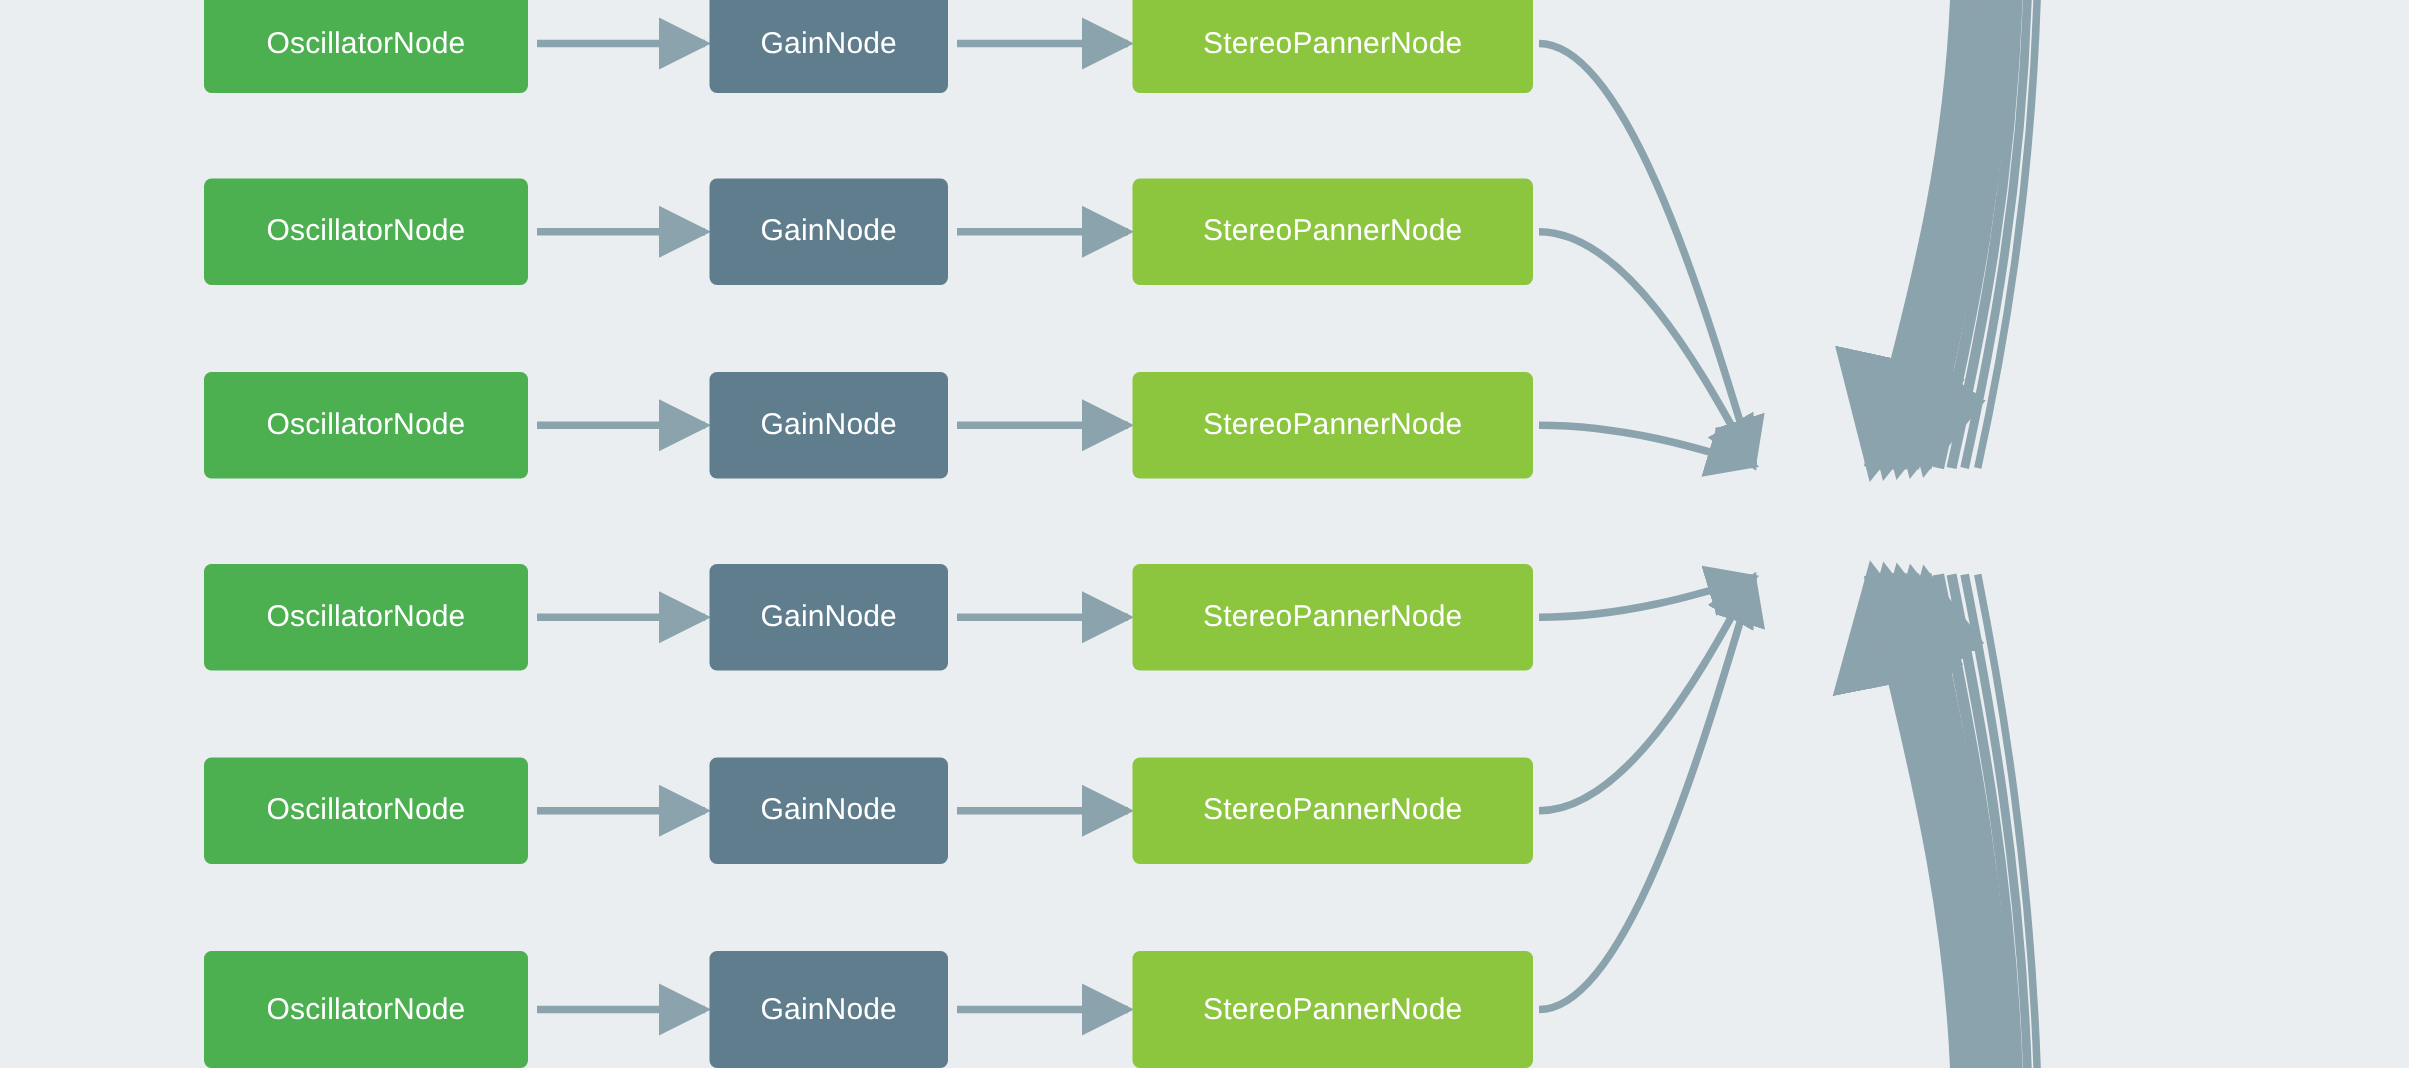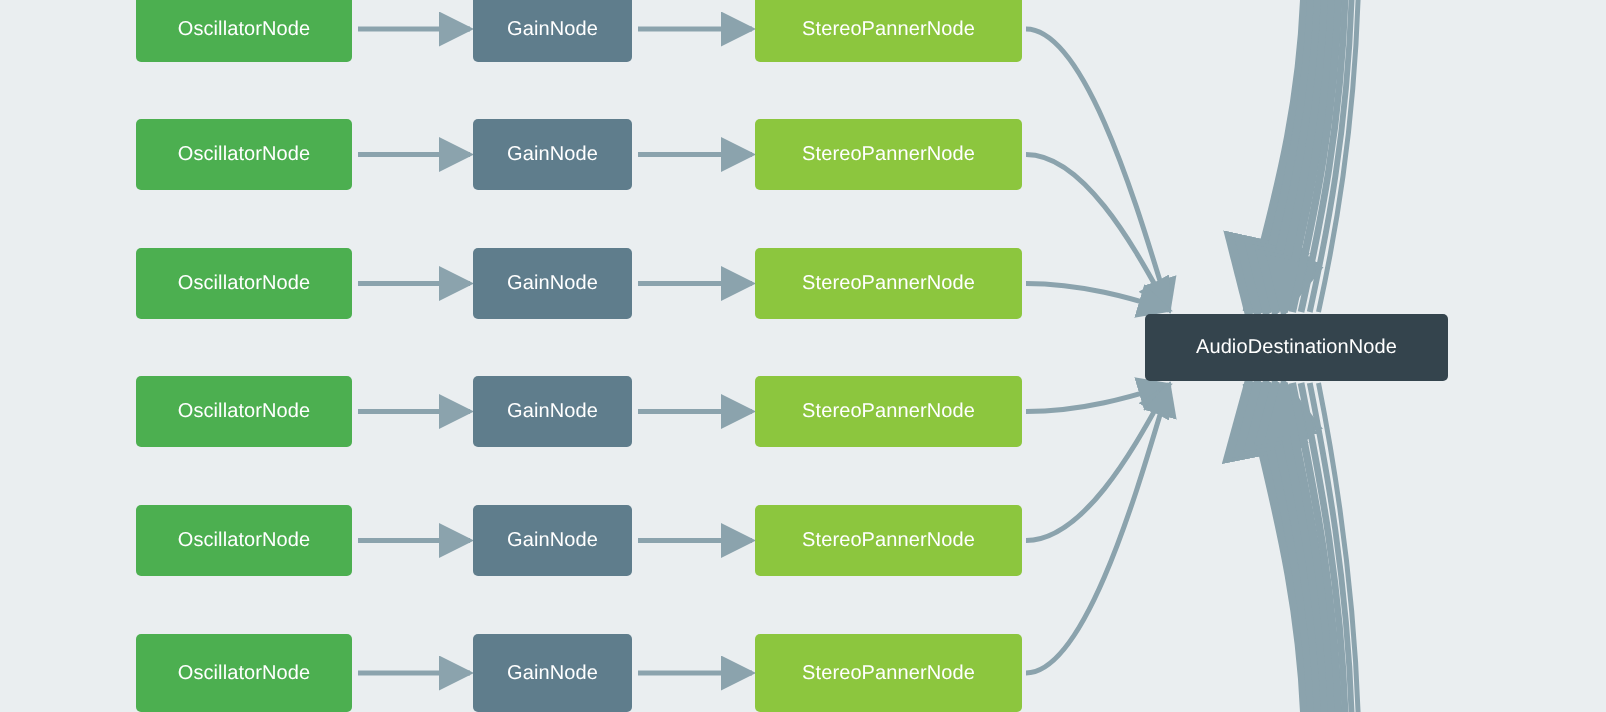--- a/index.html
+++ b/index.html
@@ -108,15 +108,14 @@
       <div class="node-label" style="left: 473px; top: 376px; width: 159px; height: 71px; background: rgb(95, 125, 140); color: rgb(255, 255, 255); border-radius: 5px; z-index: 3;">GainNode</div>
       <div class="node-label" style="left: 755px; top: 376px; width: 267px; height: 71px; background: rgb(140, 198, 62); color: rgb(255, 255, 255); border-radius: 5px; z-index: 3;">StereoPannerNode</div>
       <div class="node-label" style="left: 136px; top: 505px; width: 216px; height: 71px; background: rgb(76, 175, 80); color: rgb(255, 255, 255); border-radius: 5px; z-index: 3;">OscillatorNode</div>
       <div class="node-label" style="left: 473px; top: 505px; width: 159px; height: 71px; background: rgb(95, 125, 140); color: rgb(255, 255, 255); border-radius: 5px; z-index: 3;">GainNode</div>
       <div class="node-label" style="left: 755px; top: 505px; width: 267px; height: 71px; background: rgb(140, 198, 62); color: rgb(255, 255, 255); border-radius: 5px; z-index: 3;">StereoPannerNode</div>
       <div class="node-label" style="left: 136px; top: 634px; width: 216px; height: 78px; background: rgb(76, 175, 80); color: rgb(255, 255, 255); border-radius: 5px; z-index: 3;">OscillatorNode</div>
       <div class="node-label" style="left: 473px; top: 634px; width: 159px; height: 78px; background: rgb(95, 125, 140); color: rgb(255, 255, 255); border-radius: 5px; z-index: 3;">GainNode</div>
       <div class="node-label" style="left: 755px; top: 634px; width: 267px; height: 78px; background: rgb(140, 198, 62); color: rgb(255, 255, 255); border-radius: 5px; z-index: 3;">StereoPannerNode</div>
     </div>
 
-  <div class="node-label" id="destination-node" style="left: 1145px; top: 314px; width: 303px; height: 67px; background: rgb(52, 68, 77); color: rgb(255, 255, 255); border-radius: 5px; z-index: 5;">AudioDestinationNode</div>
 
 </div>
 
 </body></html>

